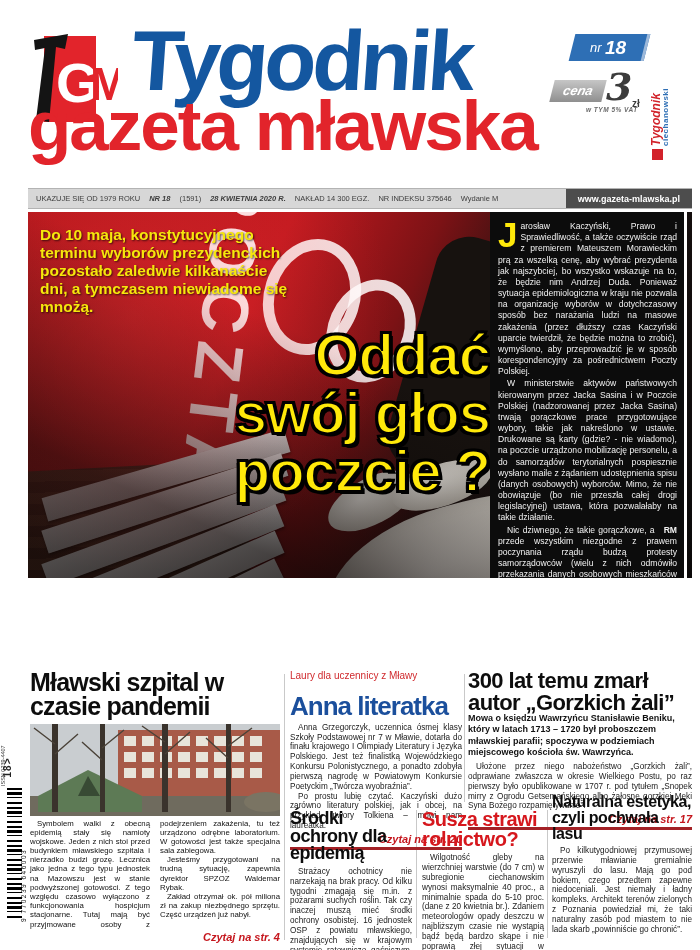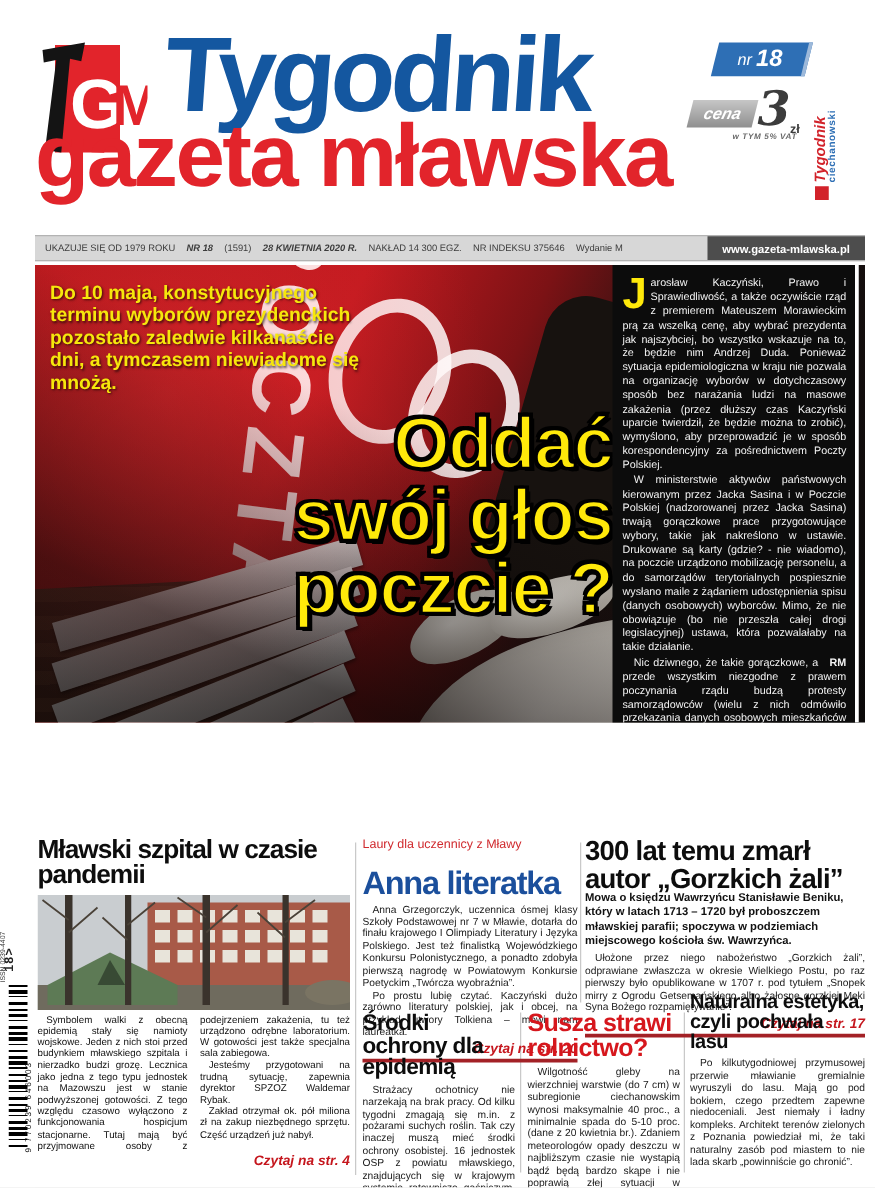--- a/index.html
+++ b/index.html
@@ -98,21 +98,21 @@
   .dropcap{float:left;font-size:35px;line-height:.78;font-weight:bold;color:#ffe90a;padding-right:3px;}
   .byline{float:right;font-weight:bold;}
   .article-rule{position:absolute;left:462px;top:447px;width:202px;height:5px;background:#d6171d;z-index:4;}
   
   .bottom{position:absolute;left:0;top:670px;width:664px;height:278px;}
   .vline{position:absolute;width:1px;background:#c9c9c9;}
   .v1{left:256px;top:4px;height:266px;}
   .v2{left:436px;top:4px;height:128px;}
   .v3{left:388px;top:140px;height:128px;}
   .v4{left:519px;top:140px;height:128px;}
-  .headline-xl{font-size:21px;font-weight:800;letter-spacing:-0.8px;line-height:.97;color:#0d0d0d;margin:0;}
+  .headline-xl{font-size:25px;font-weight:800;letter-spacing:-0.8px;line-height:.97;color:#0d0d0d;margin:0;}
   .headline-blue{font-size:26px;font-weight:800;letter-spacing:-1px;line-height:.95;color:#1b4f9c;margin:0;}
   .headline-l{font-size:22px;font-weight:800;letter-spacing:-0.6px;line-height:.98;color:#0d0d0d;margin:0;}
   .headline-m{font-size:18px;font-weight:800;letter-spacing:-0.5px;line-height:.98;color:#0d0d0d;margin:0;}
   .headline-red{font-size:20px;font-weight:800;letter-spacing:-0.5px;line-height:.98;color:#d6171d;margin:0;}
   .headline-s{font-size:16px;font-weight:800;letter-spacing:-0.4px;line-height:1.0;color:#0d0d0d;margin:0;}
   .kicker{font-size:10px;color:#d02a2e;margin:0 0 13px 0;}
   .body-txt{font-size:8.2px;line-height:1.2;text-align:justify;color:#1a1a1a;margin:4px 0 0 0;}
   .body-txt p{margin:0;text-indent:8px;}
   .subhead{font-size:9px;font-weight:bold;line-height:1.25;margin:0 0 0 0;color:#111;}
   .more{display:block;text-align:right;color:#c5161d;font-weight:bold;font-style:italic;

